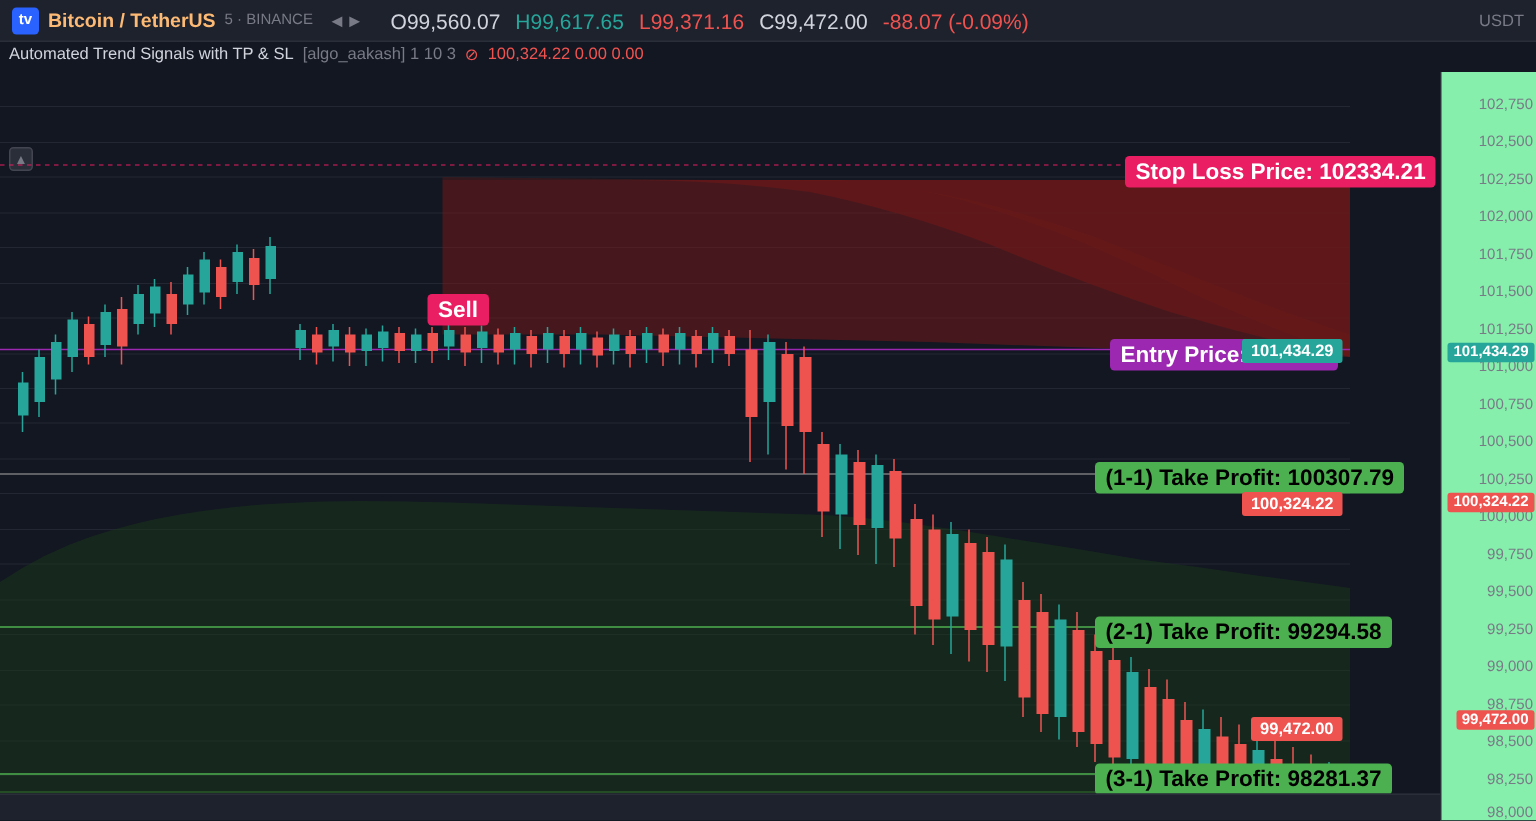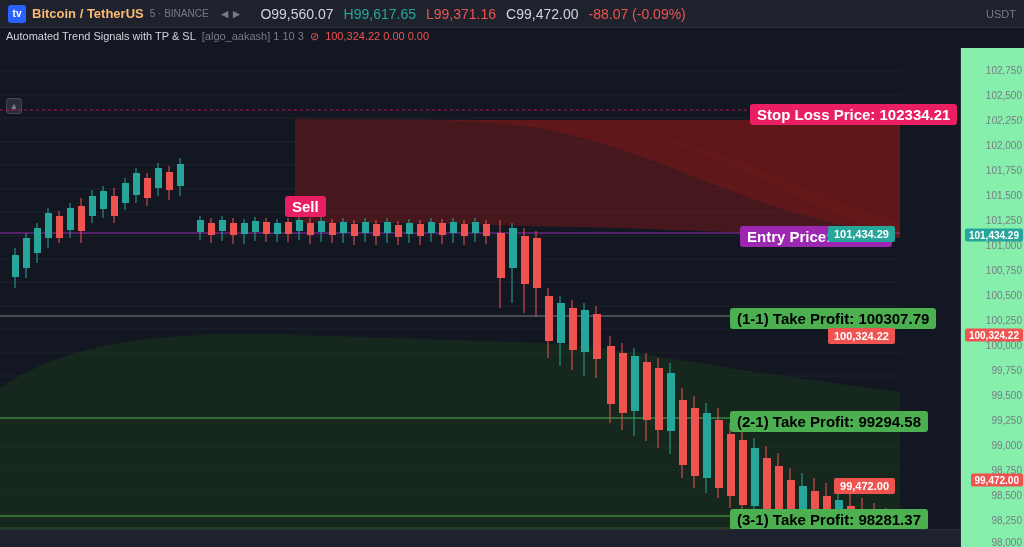--- a/index.html
+++ b/index.html
@@ -494,21 +494,21 @@
     <div class="price-badge price-badge-red" style="top:288px;">100,324.22</div>
     <div class="price-badge price-badge-red" style="top:438px;">99,472.00</div>
 
     <div class="time-axis">
     </div>
   </div>
 
   <div class="right-axis">
     <div class="axis-label" style="top:4.5%;">102,750</div>
     <div class="axis-label" style="top:9.5%;">102,500</div>
-    <div class="axis-label" style="top:14.5%;font-style:italic;">102,250</div>
+    <div class="axis-label" style="top:14.5%;">102,250</div>
     <div class="axis-label" style="top:19.5%;">102,000</div>
     <div class="axis-label" style="top:24.5%;">101,750</div>
     <div class="axis-label" style="top:29.5%;">101,500</div>
     <div class="axis-label" style="top:34.5%;">101,250</div>
     <div class="axis-label" style="top:39.5%;">101,000</div>
     <div class="axis-label" style="top:44.5%;">100,750</div>
     <div class="axis-label" style="top:49.5%;">100,500</div>
     <div class="axis-label" style="top:54.5%;">100,250</div>
     <div class="axis-label" style="top:59.5%;">100,000</div>
     <div class="axis-label" style="top:64.5%;">99,750</div>

